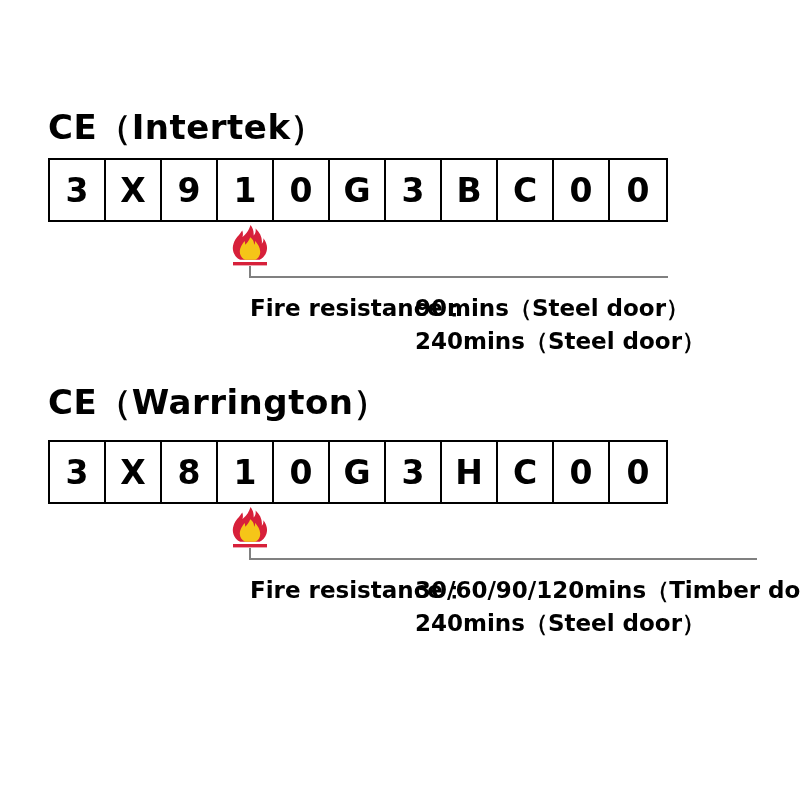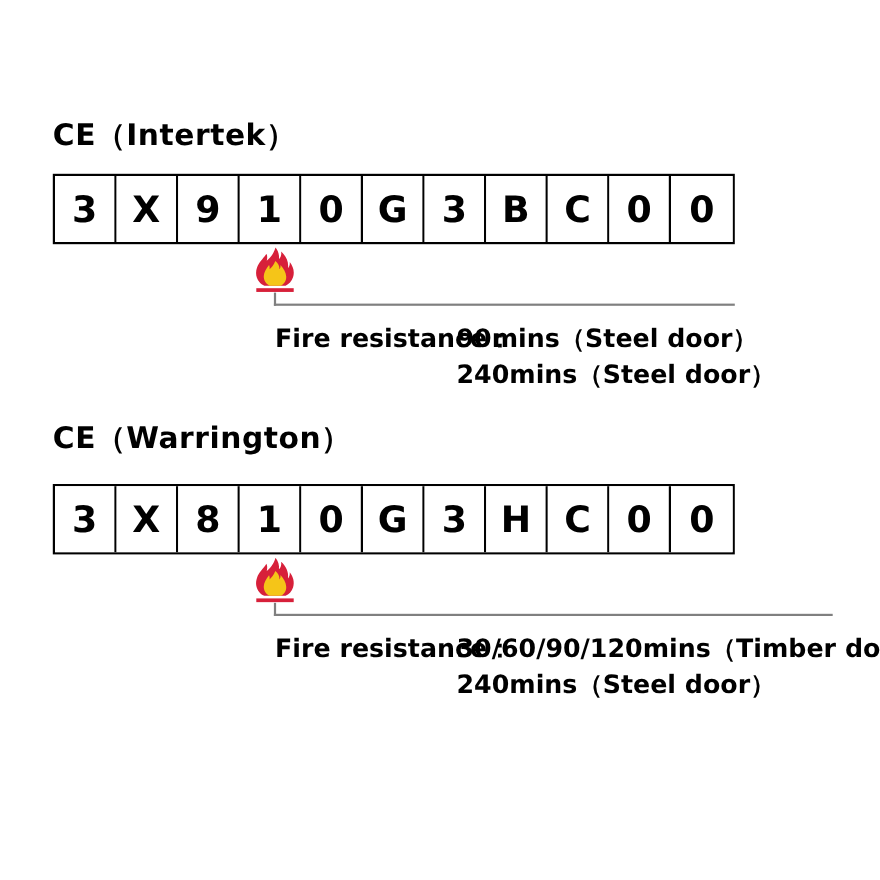--- a/index.html
+++ b/index.html
@@ -15,21 +15,21 @@
     color: #000000;
     overflow: hidden;
   }
 
   .section { position: absolute; left: 0; top: 0; width: 800px; }
 
   
   .section-title {
     position: absolute;
     left: 48px;
-    font-size: 27px;
+    font-size: 34px;
     font-weight: bold;
     letter-spacing: 0.5px;
     white-space: nowrap;
     line-height: 1;
   }
 
   
   .code-row {
     position: absolute;
     left: 48px;

